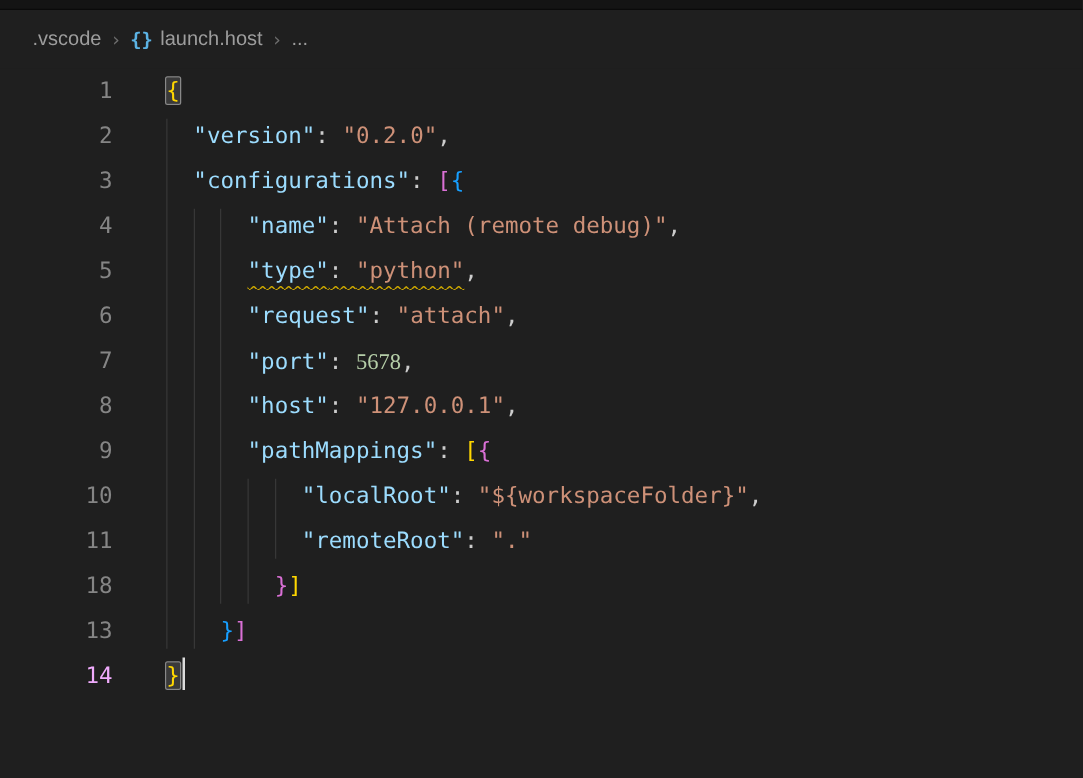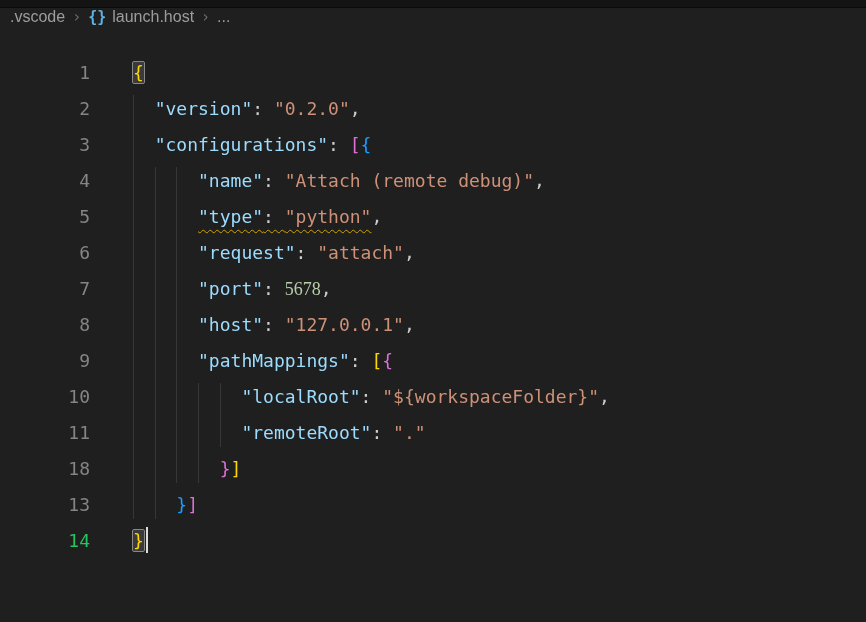--- a/index.html
+++ b/index.html
@@ -6,22 +6,22 @@
   html,body { width:866px; height:622px; overflow:hidden; }
   body {
     background:#1f1f1f;
     font-family:"DejaVu Sans Mono", monospace;
   }
   .tab-bar-edge {
     height:8px; width:100%; background:#141414;
     border-bottom:1px solid #0a0a0a;
   }
   .breadcrumbs {
-    height:47px; display:flex; align-items:flex-start;
-    padding-left:10px; background:#1f1f1f;
+    height:47px; display:flex; align-items:center;
+    padding-left:26px; background:#1f1f1f;
     font-family:"Liberation Sans","DejaVu Sans",sans-serif;
     font-size:16px; color:#9d9d9d;
   }
   .crumb { cursor:pointer; }
   .crumb-sep {
     color:#6e6e6e; margin:0 7px; font-size:15px;
     font-family:"DejaVu Sans Mono",monospace;
   }
   .file-icon {
     color:#5cb3e4; font-family:"DejaVu Sans Mono",monospace;
@@ -35,21 +35,21 @@
     font:18px "DejaVu Sans Mono",monospace;
     pointer-events:none;
   }
   .guide { position:absolute; width:1px; background:#373737; }
 
   .line { display:flex; height:36px; line-height:36px; font-size:18px; }
   .ln {
     width:90px; flex:0 0 90px; text-align:right;
     color:#858585; user-select:none;
   }
-  .ln.active { color:#22c55e; }
+  .ln.active { color:#f0abfc; }
   .code { padding-left:43px; white-space:pre; color:#cccccc; }
 
   .key { color:#9cdcfe; }
   .str { color:#ce9178; }
   .num { color:#b5cea8;font-family:Liberation Serif, serif; }
   .b1 { color:#ffd700; }
   .b2 { color:#da70d6; }
   .b3 { color:#179fff; }
   .match {
     background:#3a3a3a; outline:1px solid #898989; border-radius:1px;

